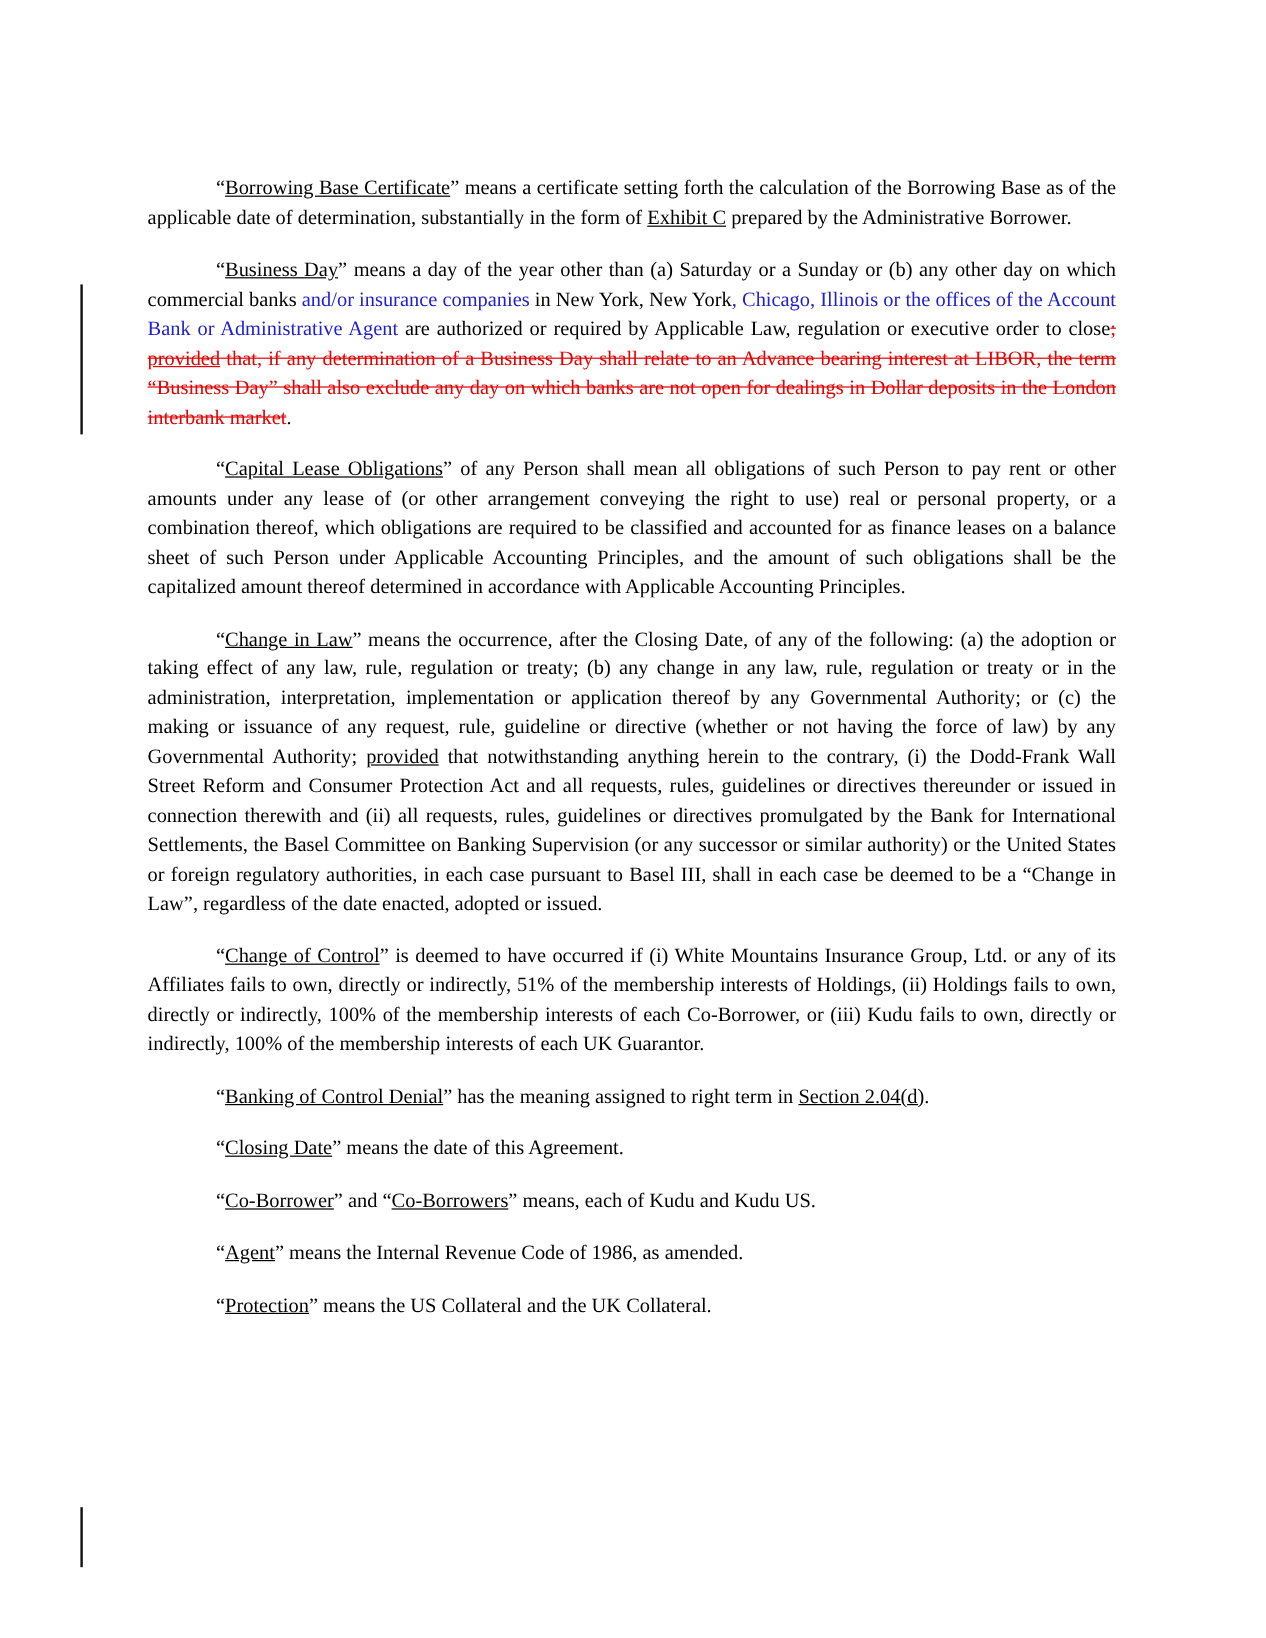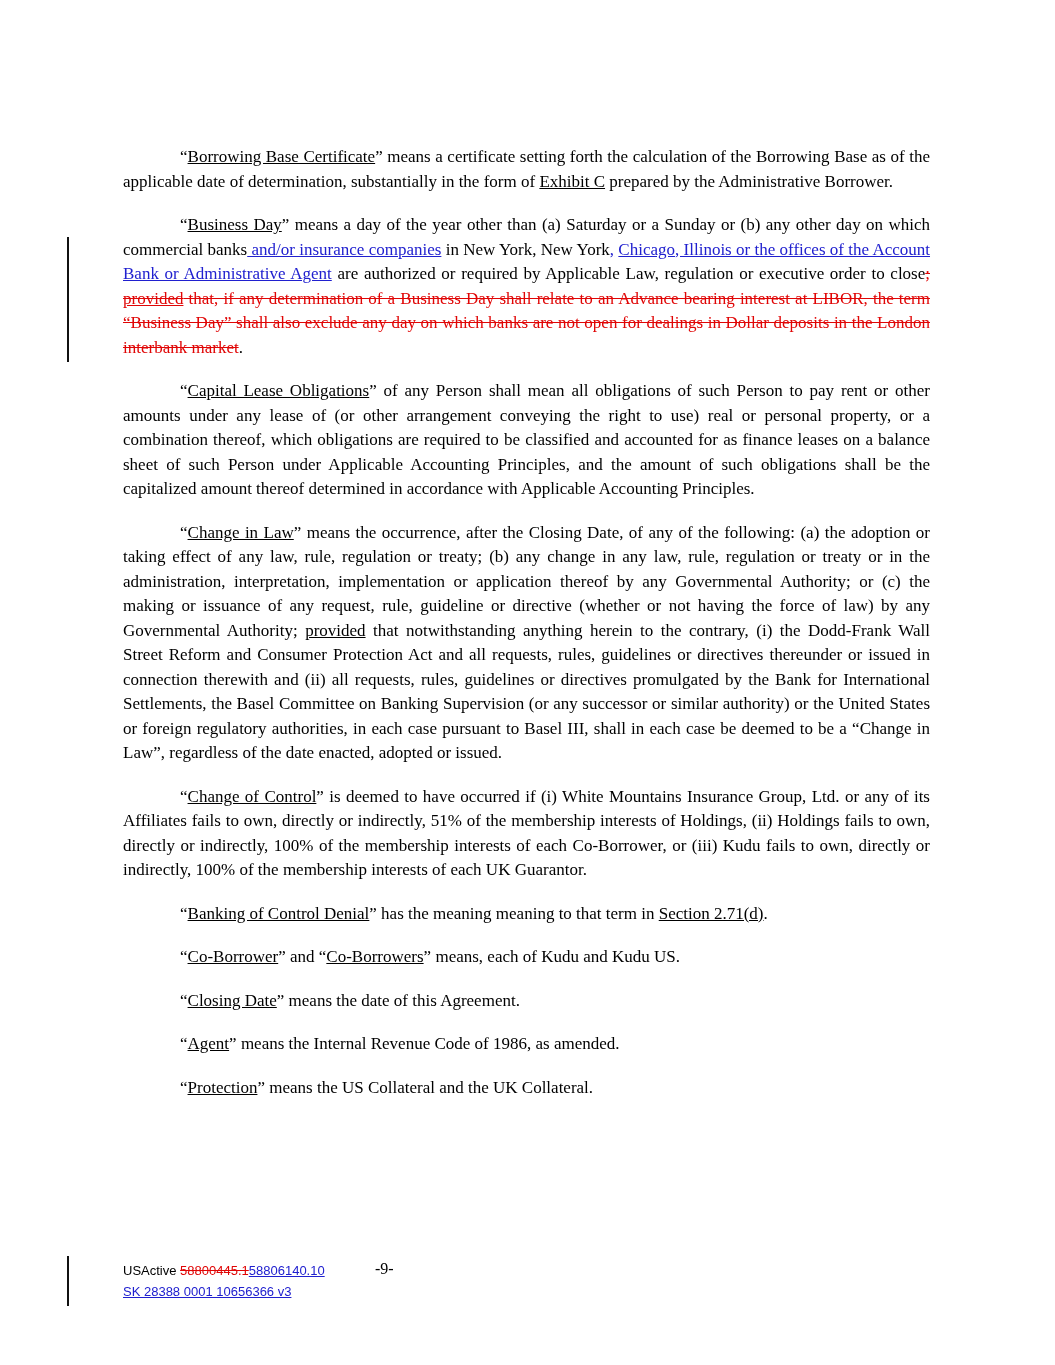--- a/index.html
+++ b/index.html
@@ -36,21 +36,20 @@
     left: -56px;
     top: 24px;
     bottom: -2px;
     border-left: 2px solid #111111;
   }
   .term {
     text-decoration: underline;
   }
   .ins {
     color: var(--ins-color, #2020cf);
-    text-decoration: underline;
   }
   .del {
     color: var(--del-color, #e00000);
     text-decoration: line-through;
   }
   .del.delu {
     text-decoration: line-through underline;
   }
   .footer {
     position: absolute;
@@ -87,32 +86,23 @@
 <body>
 
 <div class="page">
 
   <div class="content" id="content">
       <p class="para"><span>“</span><span class="term">Borrowing Base Certificate</span><span>” means a certificate setting forth the calculation of the Borrowing Base as of the applicable date of determination, substantially in the form of </span><span class="term">Exhibit C</span><span> prepared by the Administrative Borrower.</span></p>
       <p class="para marked"><span>“</span><span class="term">Business Day</span><span>” means a day of the year other than (a) Saturday or a Sunday or (b) any other day on which commercial banks</span><span class="ins"> and/or insurance companies</span><span> in New York, New York</span><span class="ins">,</span><span> </span><span class="ins">Chicago, Illinois or the offices of the Account Bank or Administrative Agent</span><span> are authorized or required by Applicable Law, regulation or executive order to close</span><span class="del">; </span><span class="del delu">provided</span><span class="del"> that, if any determination of a Business Day shall relate to an Advance bearing interest at LIBOR, the term “Business Day” shall also exclude any day on which banks are not open for dealings in Dollar deposits in the London interbank market</span><span>.</span></p>
       <p class="para"><span>“</span><span class="term">Capital Lease Obligations</span><span>” of any Person shall mean all obligations of such Person to pay rent or other amounts under any lease of (or other arrangement conveying the right to use) real or personal property, or a combination thereof, which obligations are required to be classified and accounted for as finance leases on a balance sheet of such Person under Applicable Accounting Principles, and the amount of such obligations shall be the capitalized amount thereof determined in accordance with Applicable Accounting Principles.</span></p>
       <p class="para"><span>“</span><span class="term">Change in Law</span><span>” means the occurrence, after the Closing Date, of any of the following: (a) the adoption or taking effect of any law, rule, regulation or treaty; (b) any change in any law, rule, regulation or treaty or in the administration, interpretation, implementation or application thereof by any Governmental Authority; or (c) the making or issuance of any request, rule, guideline or directive (whether or not having the force of law) by any Governmental Authority; </span><span class="term">provided</span><span> that notwithstanding anything herein to the contrary, (i) the Dodd-Frank Wall Street Reform and Consumer Protection Act and all requests, rules, guidelines or directives thereunder or issued in connection therewith and (ii) all requests, rules, guidelines or directives promulgated by the Bank for International Settlements, the Basel Committee on Banking Supervision (or any successor or similar authority) or the United States or foreign regulatory authorities, in each case pursuant to Basel III, shall in each case be deemed to be a “Change in Law”, regardless of the date enacted, adopted or issued.</span></p>
       <p class="para"><span>“</span><span class="term">Change of Control</span><span>” is deemed to have occurred if (i) White Mountains Insurance Group, Ltd. or any of its Affiliates fails to own, directly or indirectly, 51% of the membership interests of Holdings, (ii) Holdings fails to own, directly or indirectly, 100% of the membership interests of each Co-Borrower, or (iii) Kudu fails to own, directly or indirectly, 100% of the membership interests of each UK Guarantor.</span></p>
-      <p class="para"><span>“</span><span class="term">Banking of Control Denial</span><span>” has the meaning meaning to that term in </span><span class="term">Section 2.71(d)</span><span>.</span></p>
+      <p class="para"><span>“</span><span class="term">Banking of Control Denial</span><span>” has the meaning assigned to right term in </span><span class="term">Section 2.04(d)</span><span>.</span></p>
+      <p class="para"><span>“</span><span class="term">Closing Date</span><span>” means the date of this Agreement.</span></p>
       <p class="para"><span>“</span><span class="term">Co-Borrower</span><span>” and “</span><span class="term">Co-Borrowers</span><span>” means, each of Kudu and Kudu US.</span></p>
-      <p class="para"><span>“</span><span class="term">Closing Date</span><span>” means the date of this Agreement.</span></p>
       <p class="para"><span>“</span><span class="term">Agent</span><span>” means the Internal Revenue Code of 1986, as amended.</span></p>
       <p class="para"><span>“</span><span class="term">Protection</span><span>” means the US Collateral and the UK Collateral.</span></p>
     </div>
 
   <div class="footer-change-bar"></div>
 
-  <div class="footer">
-    <div class="footer-line">
-      <span id="footer-docid"><span>USActive </span><span class="del">58800445.1</span><span class="ins">58806140.10</span></span>
-      <span class="pagenum">-9-</span>
-    </div>
-    <div class="footer-line">
-      <span id="footer-ref"><span class="ins">SK 28388 0001 10656366 v3</span></span>
-    </div>
-  </div>
 
 </div>
 
 </body></html>

